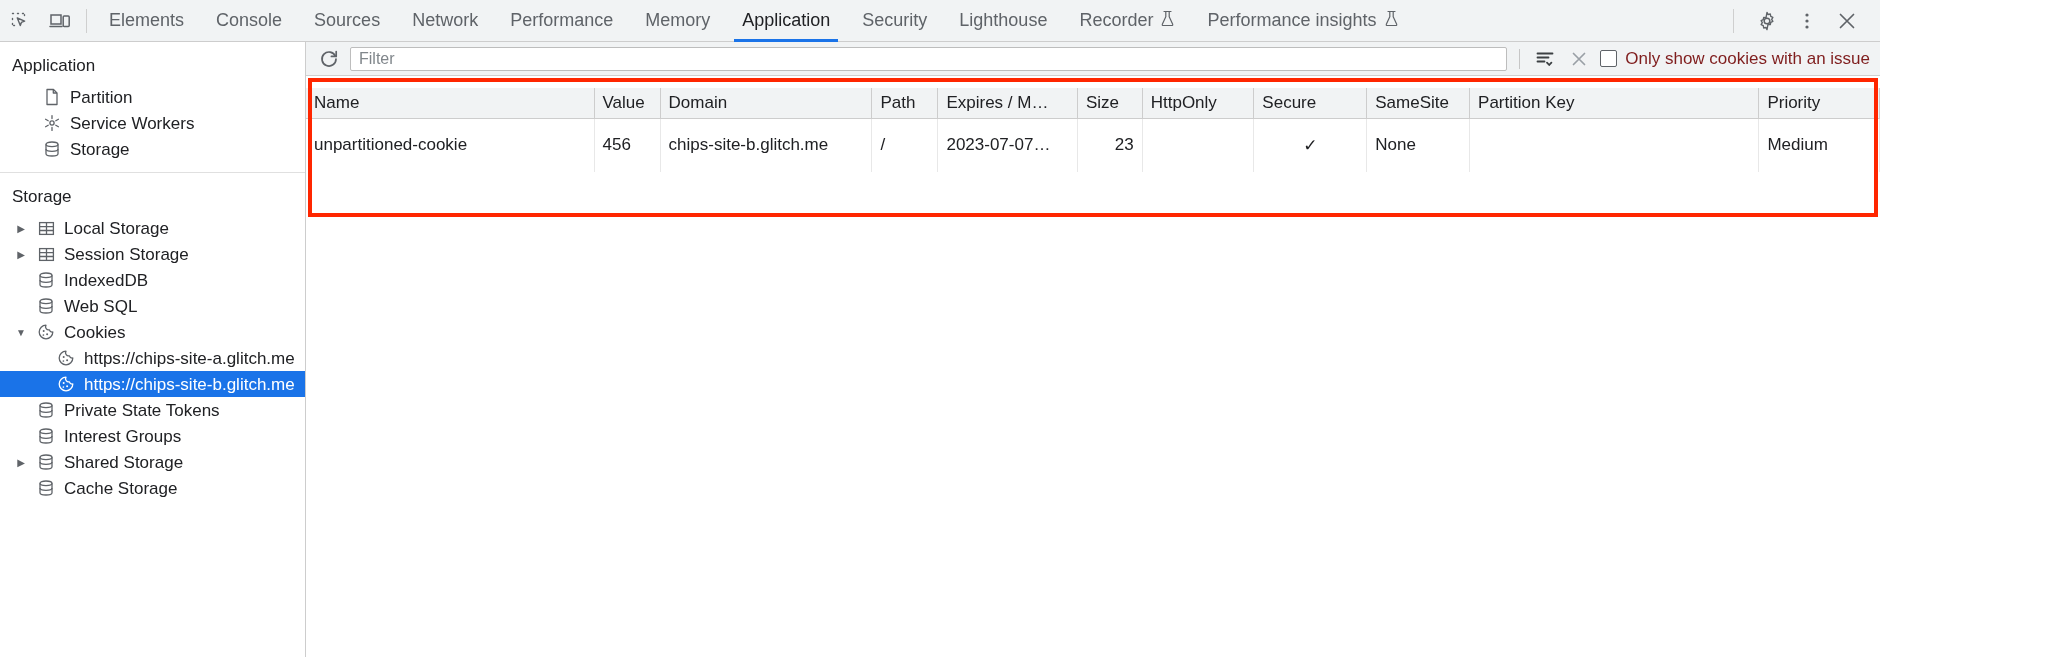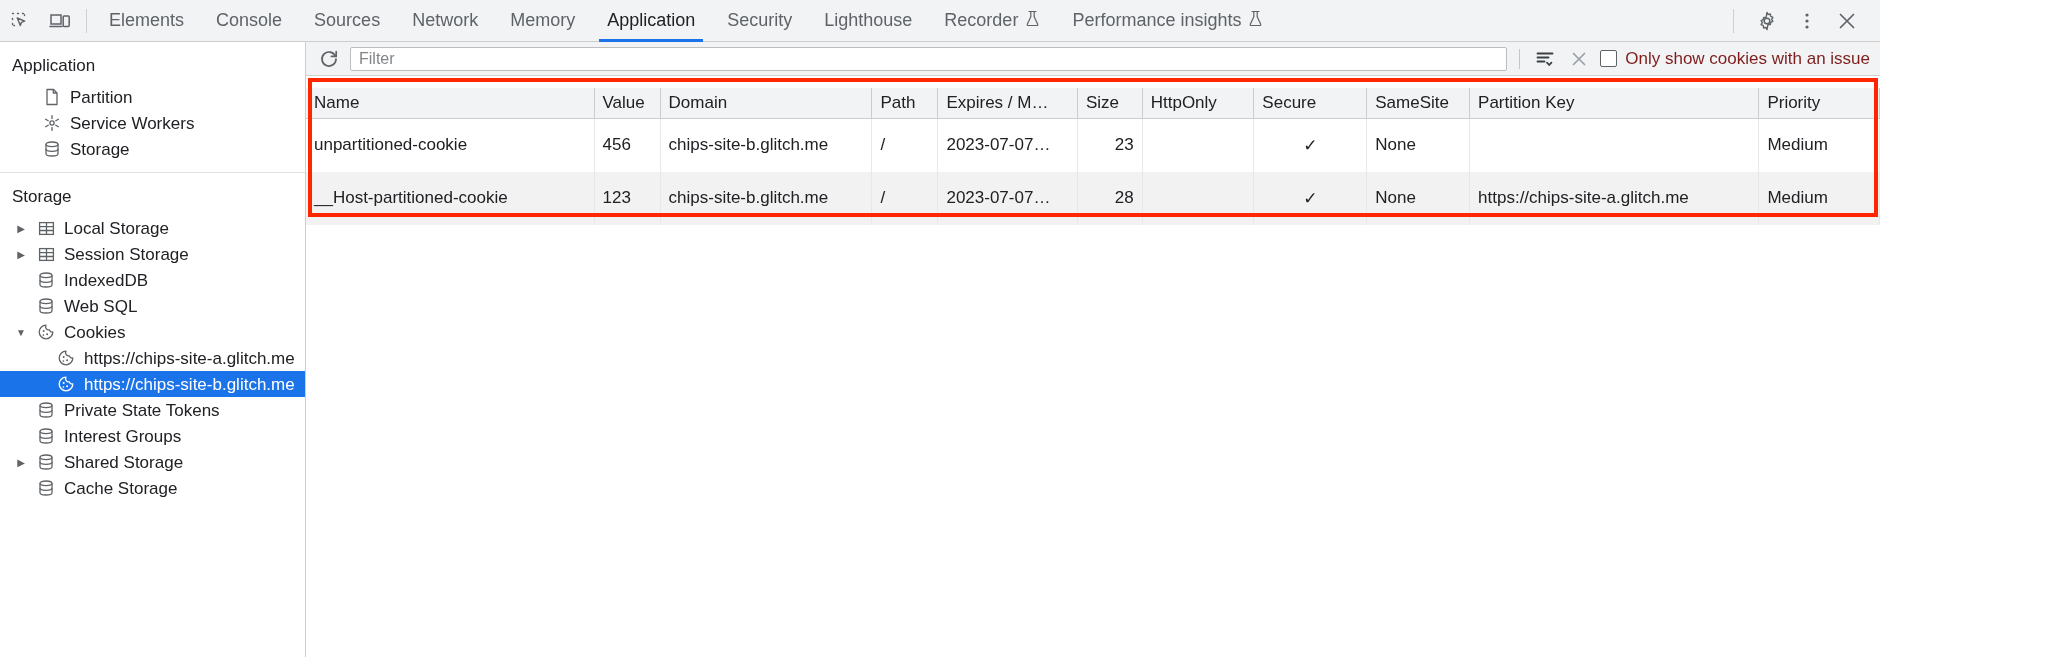--- a/index.html
+++ b/index.html
@@ -209,20 +209,23 @@
         <span>Elements</span>
       </div>
       <div class="tab">
         <span>Console</span>
       </div>
       <div class="tab">
         <span>Sources</span>
       </div>
       <div class="tab">
         <span>Network</span>
+      </div>
+      <div class="tab">
+        <span>Performance</span>
       </div>
       <div class="tab">
         <span>Memory</span>
       </div>
       <div class="tab active">
         <span>Application</span>
       </div>
       <div class="tab">
         <span>Security</span>
       </div>
@@ -512,33 +515,20 @@
               <td>chips-site-b.glitch.me</td>
               <td>/</td>
               <td>2023-07-07…</td>
               <td class="num">23</td>
               <td class="ctr"></td>
               <td class="ctr">✓</td>
               <td>None</td>
               <td></td>
               <td>Medium</td>
             </tr>
-            <tr class="row-odd">
-              <td class="name-cell">__Host-partitioned-cookie</td>
-              <td>123</td>
-              <td>chips-site-b.glitch.me</td>
-              <td>/</td>
-              <td>2023-07-07…</td>
-              <td class="num">28</td>
-              <td class="ctr"></td>
-              <td class="ctr">✓</td>
-              <td>None</td>
-              <td>https://chips-site-a.glitch.me</td>
-              <td>Medium</td>
-            </tr>
           </tbody>
         </table>
 
         <div class="filler">
           <div class="fcol" style="width:227px"></div>
           <div class="fcol" style="width:52px"></div>
           <div class="fcol" style="width:167px"></div>
           <div class="fcol" style="width:52px"></div>
           <div class="fcol" style="width:110px"></div>
           <div class="fcol" style="width:51px"></div>

